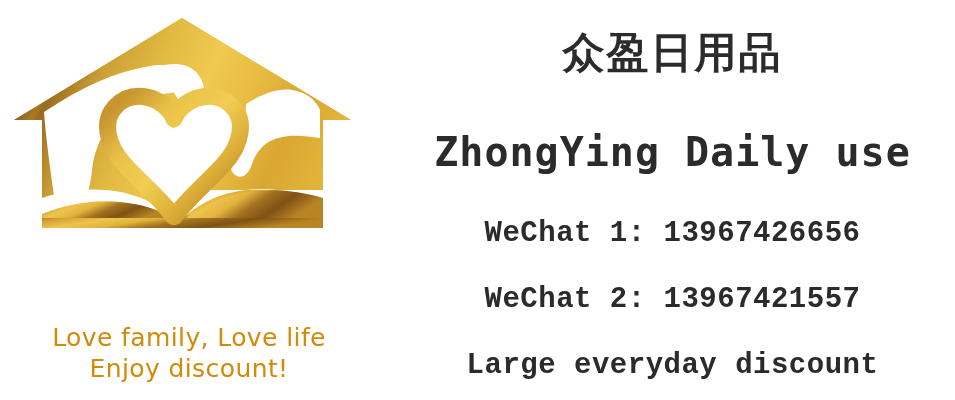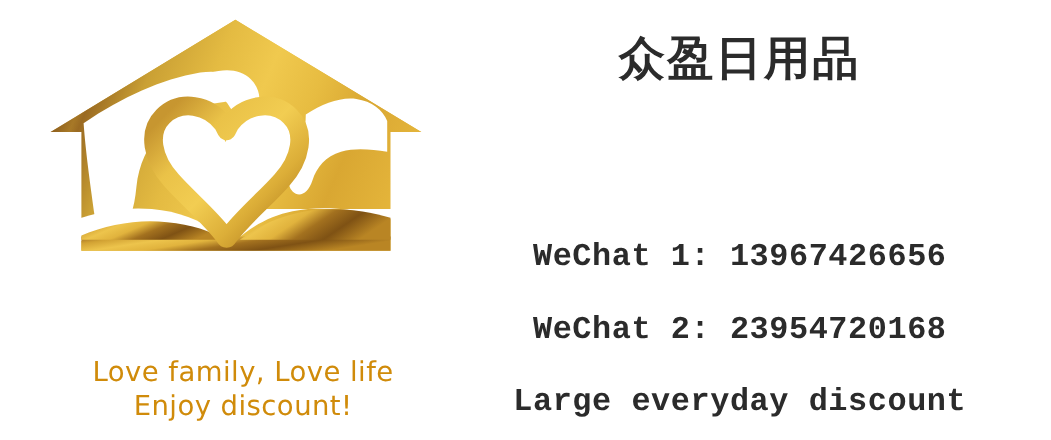--- a/index.html
+++ b/index.html
@@ -17,21 +17,20 @@
     font-family: "Liberation Sans", sans-serif;
   }
 
   
   .logo-block {
     position: absolute;
     left: 0px;
     top: 0px;
     width: 400px;
     height: 292px;
-    margin-left: 32px;
   }
   .logo-mark {
     position: absolute;
     left: 10px;
     top: 14px;
     width: 345px;
     height: 232px;
   }
   .logo-mark svg {
     display: block;
@@ -239,20 +238,21 @@
     <div class="tagline">
       <span class="tagline-line">Love family, Love life</span>
       <span class="tagline-line">Enjoy discount!</span>
     </div>
   </div>
 
   <div class="info-block">
 
     <div class="brand-cn">众盈日用品</div>
 
+    <div class="brand-en">ZhongYing Daily use</div>
 
     <div class="contact-line contact-1">WeChat 1: 13967426656</div>
-    <div class="contact-line contact-2">WeChat 2: 23954720168</div>
+    <div class="contact-line contact-2">WeChat 2: 13967421557</div>
     <div class="contact-line contact-3">Large everyday discount</div>
 
   </div>
 
 </div>
 
 </body></html>

